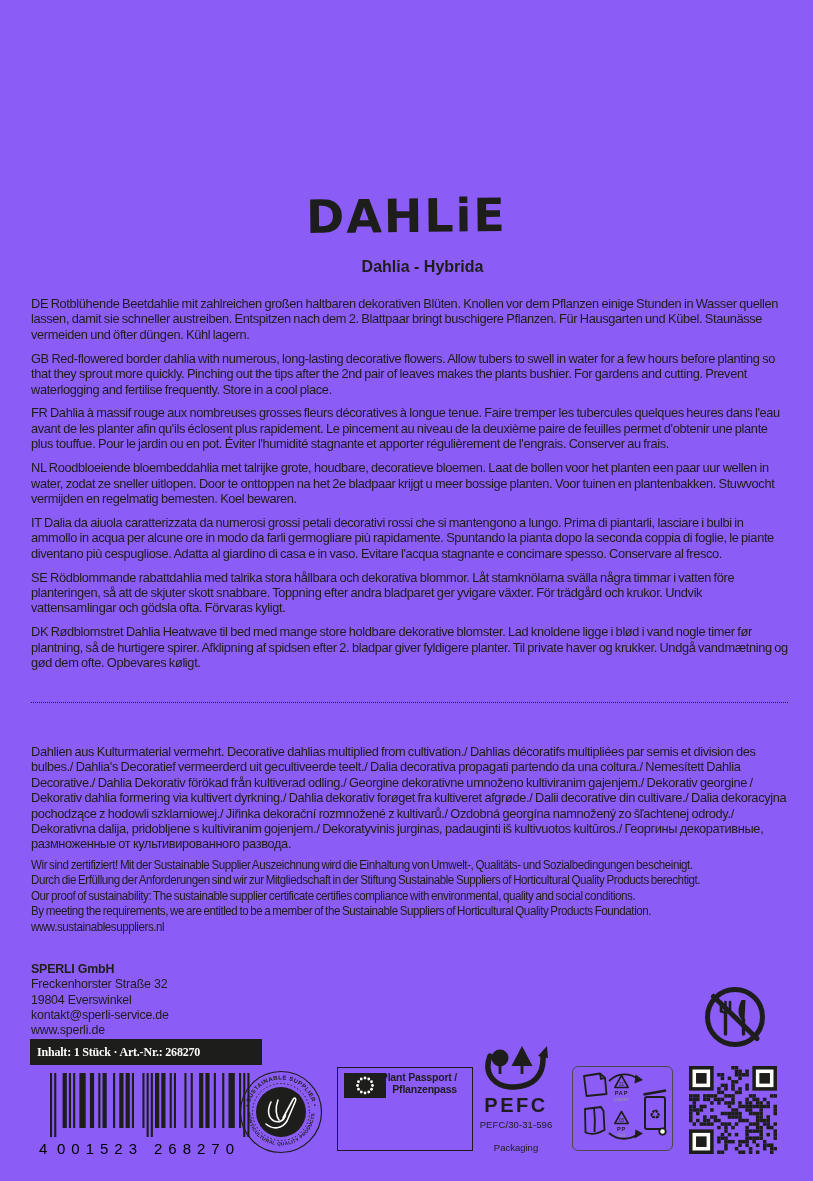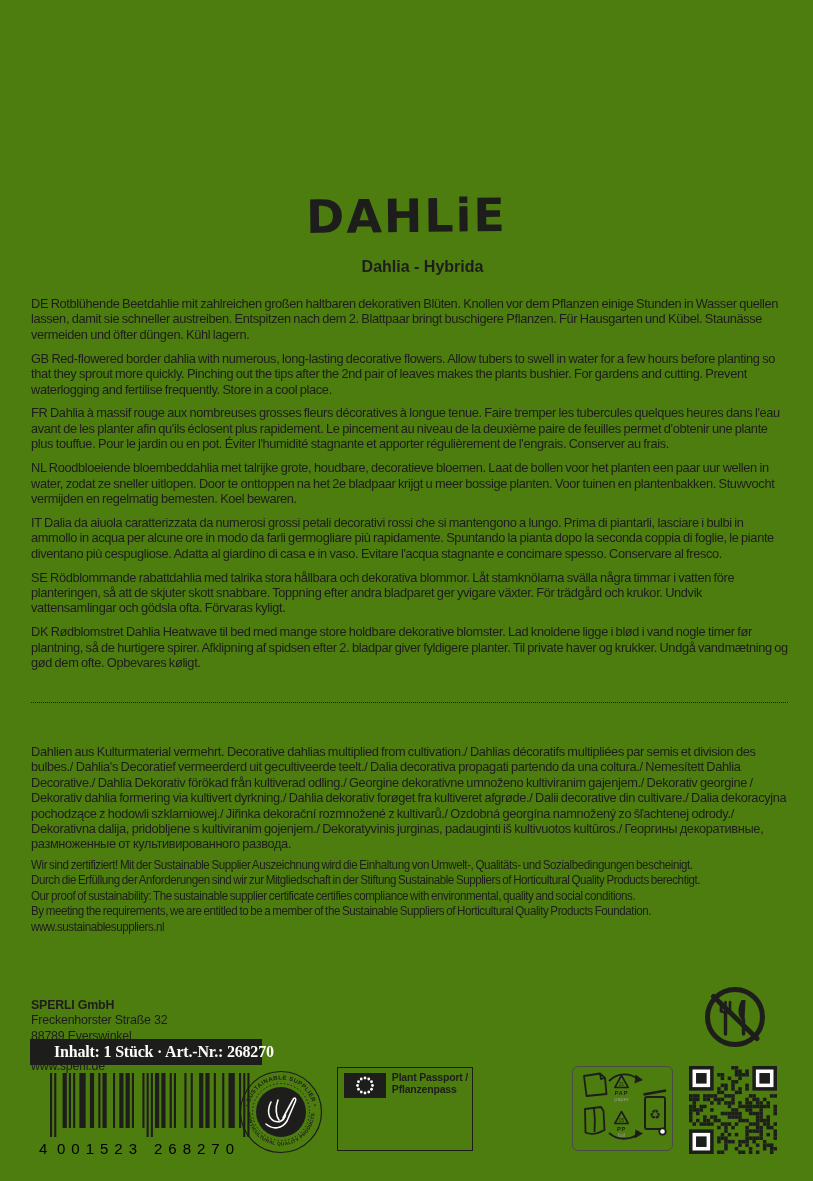--- a/index.html
+++ b/index.html
@@ -1,45 +1,45 @@
 <!DOCTYPE html>
 <html><head>
 <meta charset="utf-8">
 <style>
   html,body{margin:0;padding:0;background:#e8e8e6;}
-  .page{position:relative;width:813px;height:1181px;background:#4d7c0f;overflow:hidden;
+  .page{position:relative;width:813px;height:1181px;background:#8b5cf6;overflow:hidden;
         font-family:"Liberation Sans",sans-serif;color:#1d1d1b;}
   .title{position:absolute;top:193px;left:0;width:100%;text-align:center;
          font-family:"DejaVu Sans",sans-serif;font-weight:bold;font-size:46px;
          letter-spacing:2px;line-height:1;transform:rotate(-0.6deg);}
   .subtitle{position:absolute;top:258px;left:16px;width:100%;text-align:center;
             font-family:Liberation Sans, sans-serif;font-weight:bold;font-size:16px;line-height:1.1;}
   .textblock{position:absolute;left:31px;width:758px;font-size:12.8px;line-height:15.4px;
              letter-spacing:-0.35px;word-spacing:-0.6px;text-align:left;}
   .textblock p{margin:0 0 8.5px 0;}
   .lang{font-weight:normal;}
   .rule{position:absolute;left:31px;top:702px;width:757px;border-top:1.5px dotted #1d1d1b;}
   .propagation{top:716px;margin-top:28px;}
   .descriptions{top:296px;}
   .sustain{position:absolute;left:31px;top:858px;width:800px;font-size:12.2px;line-height:15.4px;
            letter-spacing:-0.45px;word-spacing:-0.8px;transform:scaleX(0.95);transform-origin:0 0;}
   .address{position:absolute;left:31px;top:962px;font-size:12.4px;line-height:15.3px;letter-spacing:-0.2px;}
-  .address .company{font-weight:bold;margin-top:36px;}
+  .address .company{font-weight:bold;}
   .content-box{position:absolute;left:30px;top:1039px;width:232px;height:26px;background:#1d1d1b;
-               color:#fcfcfa;font-family:"Liberation Serif",serif;font-weight:bold;font-size:16px;
-               line-height:26px;padding-left:24px;letter-spacing:-0.2px;white-space:nowrap;box-sizing:border-box;}
+               color:#fcfcfa;font-family:"Liberation Serif",serif;font-weight:bold;font-size:12px;
+               line-height:26px;padding-left:7px;letter-spacing:-0.2px;white-space:nowrap;box-sizing:border-box;}
   .abs{position:absolute;}
   .pefc{position:absolute;left:465px;top:1043px;width:102px;text-align:center;}
   .pefc-name{font-family:"Liberation Sans",sans-serif;font-weight:bold;font-size:20px;
              letter-spacing:2.5px;line-height:1;margin-top:2px;}
   .pefc-license{font-size:9.5px;margin-top:4px;letter-spacing:0.1px;}
   .pefc-scope{font-size:9.5px;margin-top:12px;}
   .passport{position:absolute;left:337px;top:1067px;width:136px;height:84px;
             border:1.6px solid #1d1d1b;box-sizing:border-box;}
-  .pp-title{position:absolute;right:4px;top:4px;text-align:left;font-weight:bold;
+  .pp-title{position:absolute;right:15px;top:4px;text-align:right;font-weight:bold;
             font-size:10.5px;line-height:11.8px;letter-spacing:-0.2px;}
   .pp-flag{position:absolute;left:6px;top:5px;}
   .pp-rows{position:absolute;left:8px;top:33px;font-size:11px;line-height:13.1px;}
   .pp-key{display:inline-block;width:19px;font-weight:bold;}
   .recycle-box{position:absolute;left:572px;top:1066px;width:101px;height:85px;
                border:1.4px solid #4a4a48;border-radius:6px;box-sizing:border-box;}
   svg{display:block;}
   svg text{font-family:"Liberation Sans",sans-serif;}
 </style>
 </head>
@@ -70,21 +70,21 @@
     <div>Wir sind zertifiziert! Mit der Sustainable Supplier Auszeichnung wird die Einhaltung von Umwelt-, Qualitäts- und Sozialbedingungen bescheinigt.</div>
     <div>Durch die Erfüllung der Anforderungen sind wir zur Mitgliedschaft in der Stiftung Sustainable Suppliers of Horticultural Quality Products berechtigt.</div>
     <div>Our proof of sustainability: The sustainable supplier certificate certifies compliance with environmental, quality and social conditions.</div>
     <div>By meeting the requirements, we are entitled to be a member of the Sustainable Suppliers of Horticultural Quality Products Foundation.</div>
     <div>www.sustainablesuppliers.nl</div>
   </div>
 
   <div class="address">
     <div class="company">SPERLI GmbH</div>
     <div>Freckenhorster Straße 32</div>
-    <div>88789 Everswinkel</div>
+    <div>19804 Everswinkel</div>
     <div>kontakt@sperli-service.de</div>
     <div>www.sperli.de</div>
   </div>
 
   <div class="content-box">Inhalt: 1 Stück · Art.-Nr.: 268270</div>
 
   <svg class="abs" style="left:34px;top:1071px" width="218" height="88" viewBox="0 0 218 88">
     <g id="barcode-bars">
         <rect x="16.00" y="2" width="2.10" height="64" fill="#1d1d1b"></rect>
         <rect x="20.20" y="2" width="2.10" height="64" fill="#1d1d1b"></rect>
@@ -160,20 +160,35 @@
           <circle cx="14.5" cy="8.75" r="1.4"></circle>
           <circle cx="17.25" cy="6" r="1.4"></circle>
       </g>
     </svg>
     <div class="pp-title">
       <div>Plant Passport /</div>
       <div>Pflanzenpass</div>
     </div>
   </div>
 
+  <div class="pefc">
+    <svg width="64" height="50" viewBox="0 0 64 50" style="margin:0 auto">
+      <g fill="#1d1d1b">
+        <circle cx="16" cy="15" r="8.5"></circle>
+        <rect x="14.6" y="22" width="2.8" height="9"></rect>
+        <polygon points="38,3 48.5,23 27.5,23"></polygon>
+        <rect x="36.6" y="23" width="2.8" height="8"></rect>
+        <polygon points="54,13 63,3 64,15"></polygon>
+      </g>
+      <path d="M 6 13 C -1 31 11 45 31 44 C 49 43 60 33 59 13" fill="none" stroke="#1d1d1b" stroke-width="5.5" stroke-linecap="round"></path>
+    </svg>
+    <div class="pefc-name">PEFC</div>
+    <div class="pefc-license">PEFC/30-31-596</div>
+    <div class="pefc-scope">Packaging</div>
+  </div>
 
   <div class="recycle-box">
     <svg width="97" height="81" viewBox="0 0 97 81">
       <g fill="none" stroke="#1d1d1b" stroke-width="1.8" stroke-linejoin="round">
         <path d="M 11 9 L 27 6.5 L 32 11 L 33.5 27 L 13.5 29 Z"></path>
         <path d="M 27 6.5 L 28 12 L 32 11"></path>
         <path d="M 12 42 L 28 40 L 30.5 44 L 31.5 63 Q 21 69 12.5 65.5 Z"></path>
         <path d="M 21 41 Q 22.5 52 21.5 65"></path>
       </g>
       <g>

